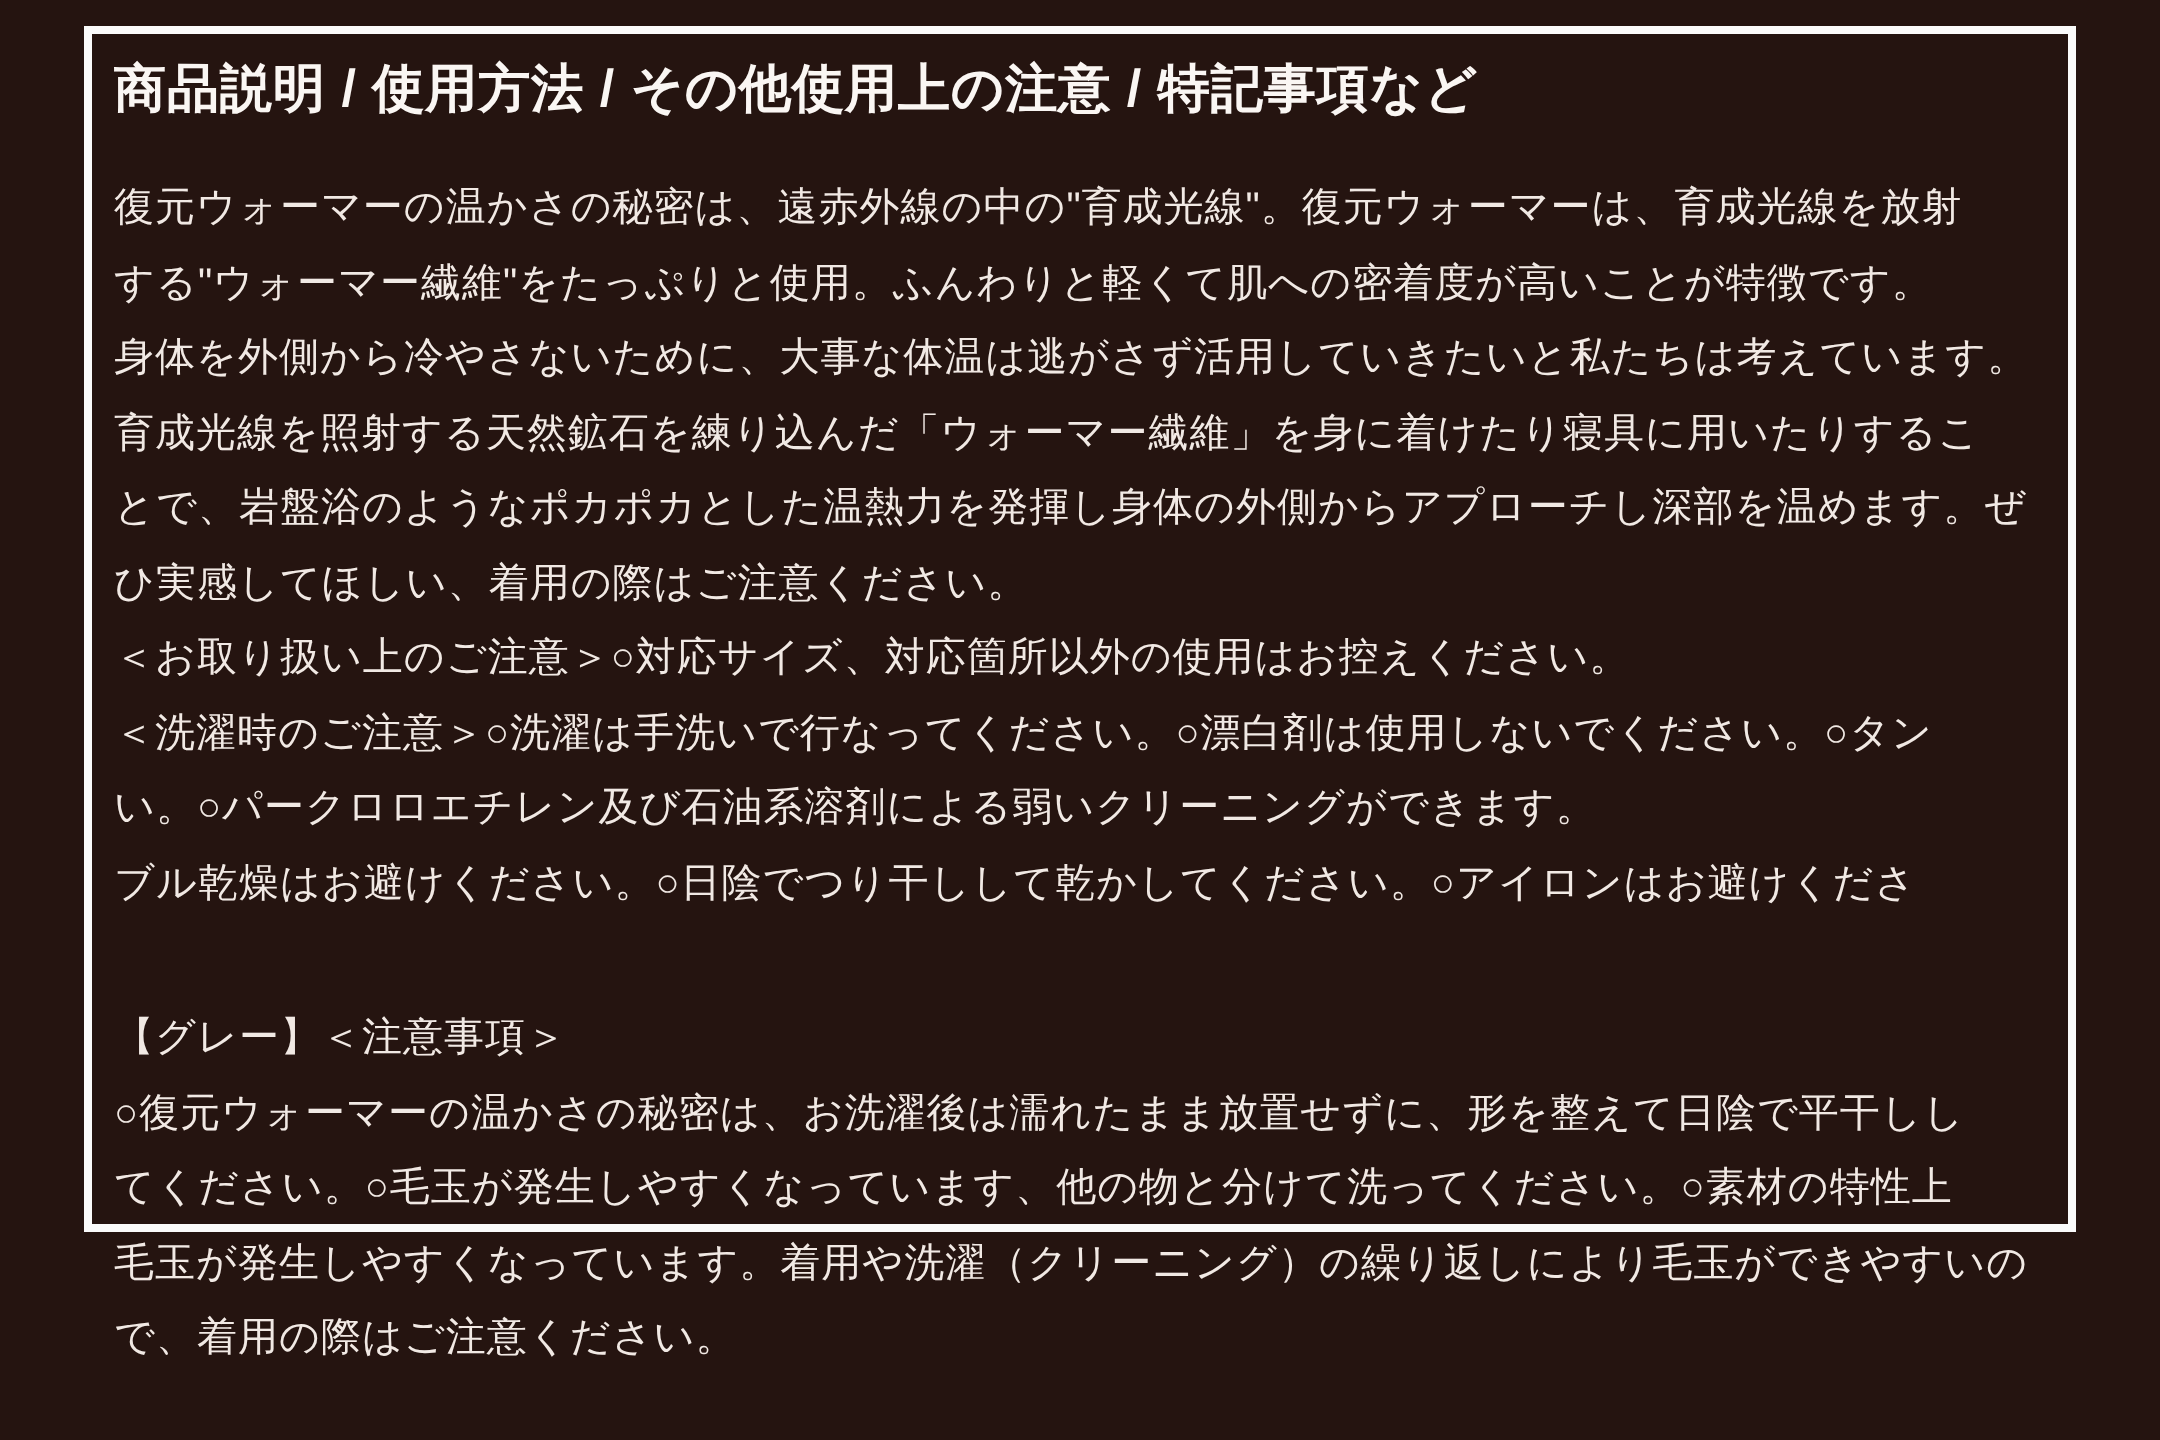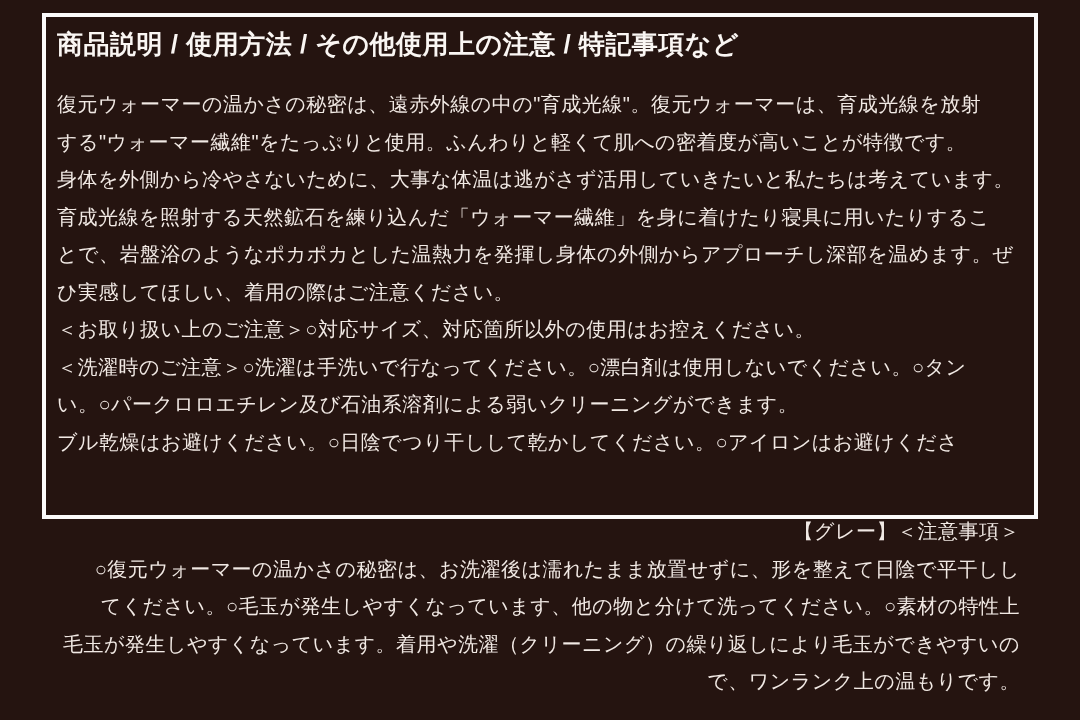--- a/index.html
+++ b/index.html
@@ -13,42 +13,41 @@
     background: var(--background, #251410);
     font-family: "Liberation Sans", "DejaVu Sans", sans-serif;
     color: var(--text, #f1e9e4);
     -webkit-font-smoothing: antialiased;
   }
   .frame {
     position: absolute;
     left: 42px;
     top: 13px;
     width: 996px;
-    height: 506px;
+    height: 603px;
     box-sizing: border-box;
     border: 4px solid var(--frame_border, #fbfbfb);
     background: var(--background, #251410);
   }
   .frame-inner {
     padding: 12px 14px 0 11px;
   }
   .heading {
     margin: 0;
     font-size: 26px;
     line-height: 30px;
     font-weight: bold;
     letter-spacing: 0.5px;
     color: var(--heading_text, #faf6f3);
   }
   .description {
     margin-top: 27px;
   }
   .gray-notes {
-    margin-top: 52px;
-    text-align: right;
+    margin-top: 40px;
   }
   .text-line {
     font-size: 20px;
     line-height: 37.5px;
     height: 37.5px;
     letter-spacing: 0.5px;
     white-space: nowrap;
     font-weight: 500;
   }
 </style>
@@ -71,17 +70,17 @@
       <div class="text-line">＜洗濯時のご注意＞○洗濯は手洗いで行なってください。○漂白剤は使用しないでください。○タン</div>
       <div class="text-line">い。○パークロロエチレン及び石油系溶剤による弱いクリーニングができます。</div>
       <div class="text-line">ブル乾燥はお避けください。○日陰でつり干しして乾かしてください。○アイロンはお避けくださ</div>
     </div>
 
     <div class="gray-notes">
       <div class="text-line">【グレー】＜注意事項＞</div>
       <div class="text-line">○復元ウォーマーの温かさの秘密は、お洗濯後は濡れたまま放置せずに、形を整えて日陰で平干しし</div>
       <div class="text-line">てください。○毛玉が発生しやすくなっています、他の物と分けて洗ってください。○素材の特性上</div>
       <div class="text-line">毛玉が発生しやすくなっています。着用や洗濯（クリーニング）の繰り返しにより毛玉ができやすいの</div>
-      <div class="text-line">で、ワンランク上の温もりです。</div>
+      <div class="text-line">で、着用の際はご注意ください。</div>
     </div>
 
   </div>
 </div>
 
 </body></html>

